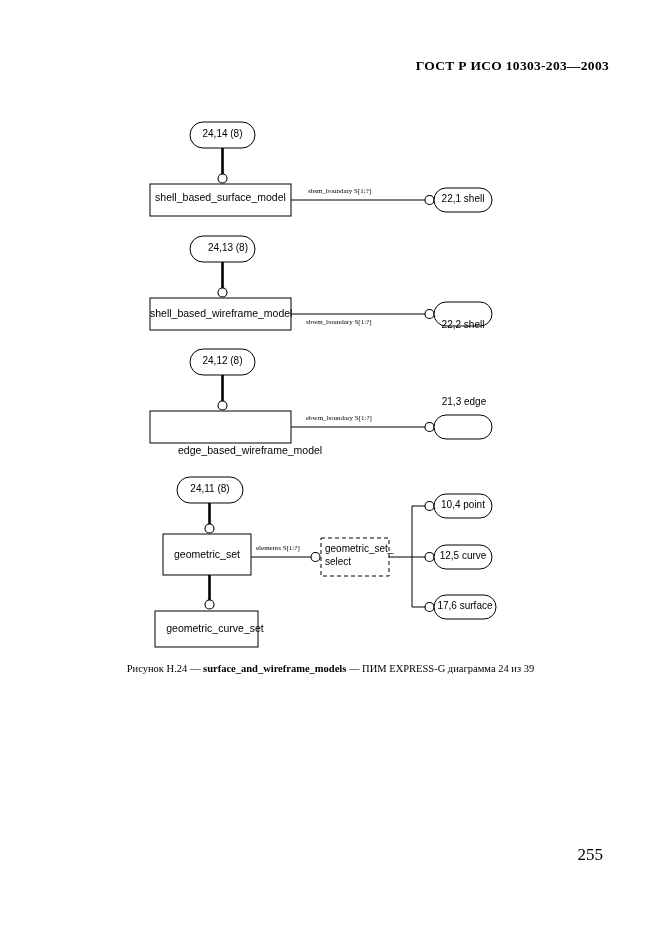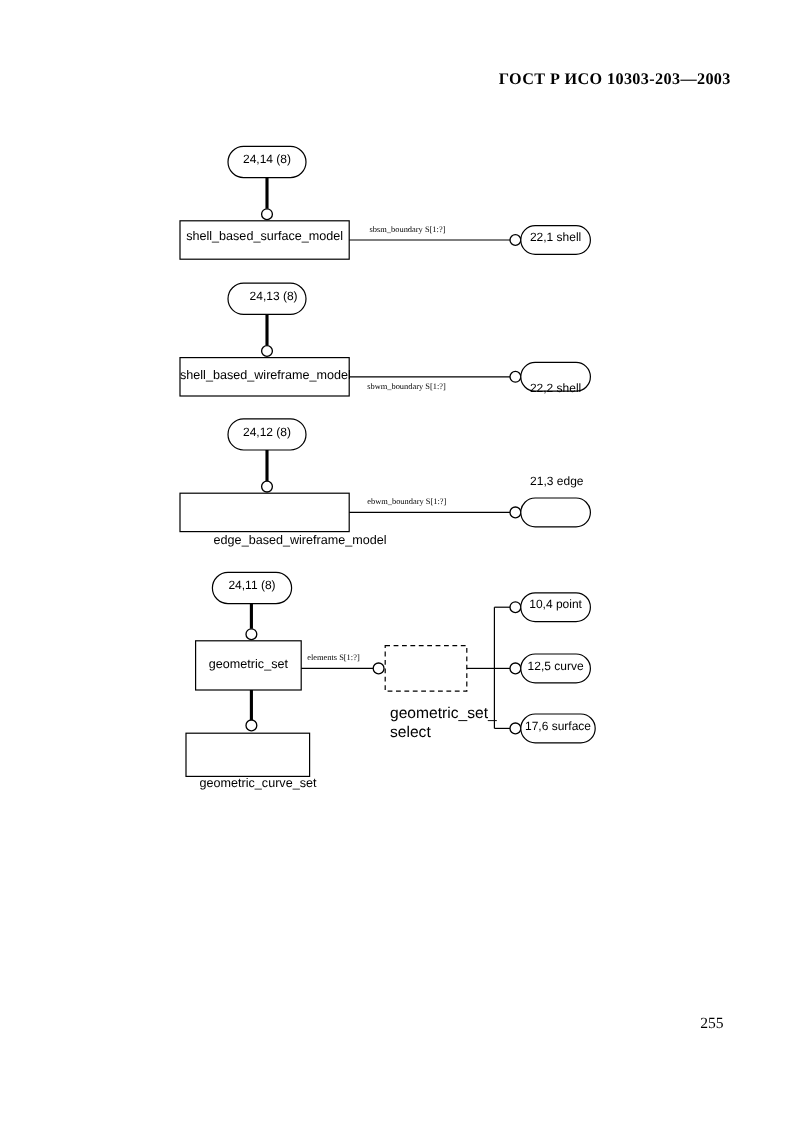--- a/index.html
+++ b/index.html
@@ -54,24 +54,23 @@
     text-align: center;
     line-height: 1.15;
   }
   .page-box-label {
     font-size: 10px;
   }
   .entity-label {
     font-size: 10.5px;
   }
   .select-label {
-    font-size: 13px;
+    font-size: 10px;
     text-align: left;
     line-height: 1.25;
-    margin-top: 43px;
   }
   .rel-label {
     position: absolute;
     font-family: "Liberation Serif", "DejaVu Serif", serif;
     font-size: 7px;
     white-space: nowrap;
     color: #000;
   }
 
   
@@ -88,21 +87,21 @@
   .caption b {
     font-weight: bold;
   }
 
   
   .page-number {
     position: absolute;
     right: 58px;
     top: 845px;
     font-family: "Liberation Serif", "DejaVu Serif", serif;
-    font-size: 13px;
+    font-size: 17px;
   }
 </style>
 </head>
 <body>
 
 <div class="page">
 
   <div class="doc-header">ГОСТ Р ИСО 10303-203—2003</div>
 
   <div class="diagram">
@@ -177,21 +176,21 @@
     <div class="node-label page-box-label" style="left:177px; top:483px; width:66px;">24,11 (8)</div>
 
     <div class="node-label entity-label" style="left:150px; top:191px; width:141px;text-align:center;">shell_based_surface_model</div>
 
     <div class="node-label entity-label" style="left:150px; top:307px; width:141px;">shell_based_wireframe_model</div>
 
     <div class="node-label entity-label" style="left:150px; top:444px; width:141px;margin-left:28px;">edge_based_wireframe_model</div>
 
     <div class="node-label entity-label" style="left:163px; top:548px; width:88px;">geometric_set</div>
 
-    <div class="node-label entity-label" style="left:155px; top:622px; width:120px;margin-top:25px;">geometric_curve_set</div>
+    <div class="node-label entity-label" style="left:155px; top:622px; width:120px;">geometric_curve_set</div>
 
     <div class="node-label select-label" style="left:325px; top:543px; width:64px;">
       <span>geometric_set_</span><br>
       <span>select</span>
     </div>
 
     <div class="node-label page-box-label" style="left:434px; top:193px; width:58px;">22,1 shell</div>
 
     <div class="node-label page-box-label" style="left:434px; top:307px; width:58px;margin-top:12px;">22,2 shell</div>
 
@@ -205,16 +204,19 @@
 
     <div class="rel-label" style="left:308px; top:187px;">sbsm_boundary S[1:?]</div>
 
     <div class="rel-label" style="left:306px; top:318px;">sbwm_boundary S[1:?]</div>
 
     <div class="rel-label" style="left:306px; top:414px;">ebwm_boundary S[1:?]</div>
 
     <div class="rel-label" style="left:256px; top:544px;">elements S[1:?]</div>
   </div>
 
+  <div class="caption">
+    <span>Рисунок Н.24 — </span><b>surface_and_wireframe_models</b><span> — ПИМ EXPRESS-G диаграмма 24 из 39</span>
+  </div>
 
   <div class="page-number">255</div>
 
 </div>
 
 </body></html>

